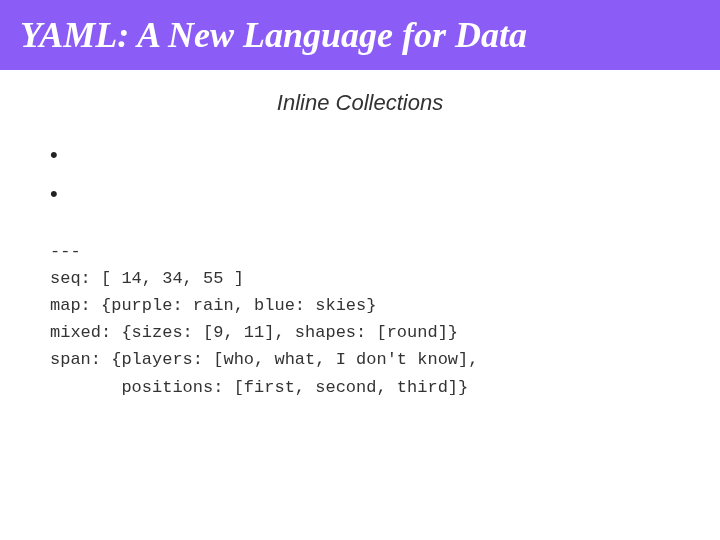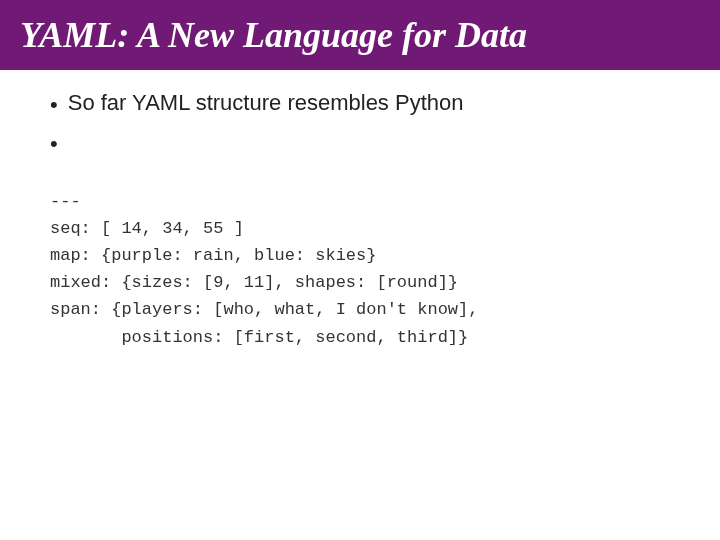--- a/index.html
+++ b/index.html
@@ -10,21 +10,21 @@
 
     body {
       width: 720px;
       height: 540px;
       background: #ffffff;
       font-family: Arial, sans-serif;
       overflow: hidden;
     }
 
     .header {
-      background: #701a75;
+      background: #8b5cf6;
       color: #ffffff;
       padding: 14px 20px;
       text-align: left;
     }
 
     .header-title {
       font-size: 36px;
       font-weight: bold;
       font-style: italic;
       color: #ffffff;
@@ -74,25 +74,25 @@
     }
   </style>
 </head>
 <body>
 
 <div class="header">
   <div class="header-title">YAML: A New Language for Data</div>
 </div>
 
 <div class="content">
+  <div class="subtitle">Inline Collections</div>
 
   <ul class="bullet-list">
     <li>
       <span class="bullet">•</span>
-      <span>So far YAML structure resembles Python</span>
     </li>
     <li>
       <span class="bullet">•</span>
     </li>
   </ul>
 
   <div class="code-block">---
 seq: [ 14, 34, 55 ]
 map: {purple: rain, blue: skies}
 mixed: {sizes: [9, 11], shapes: [round]}

